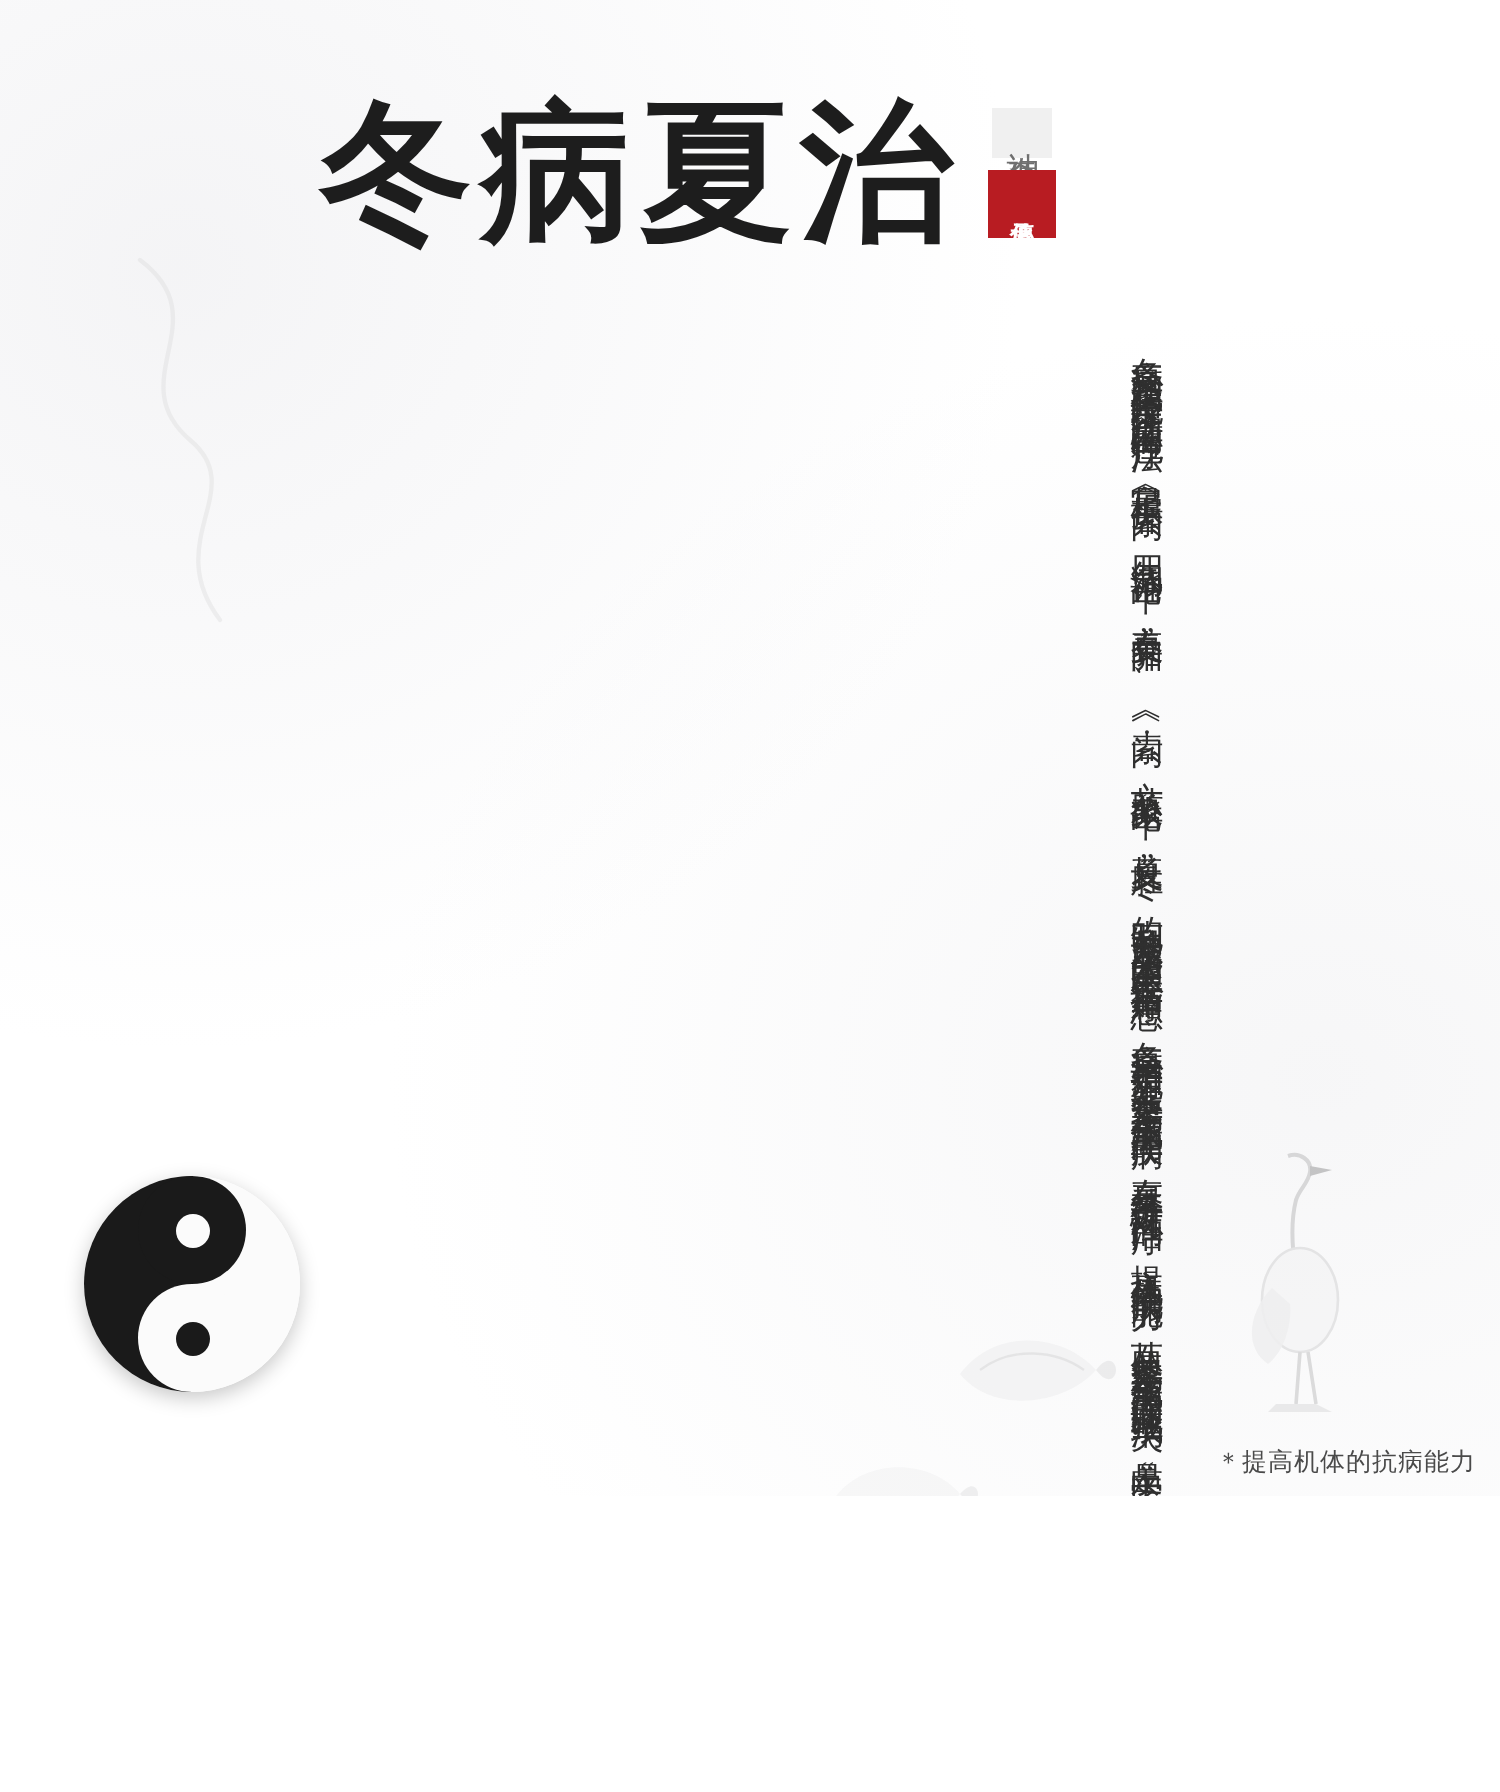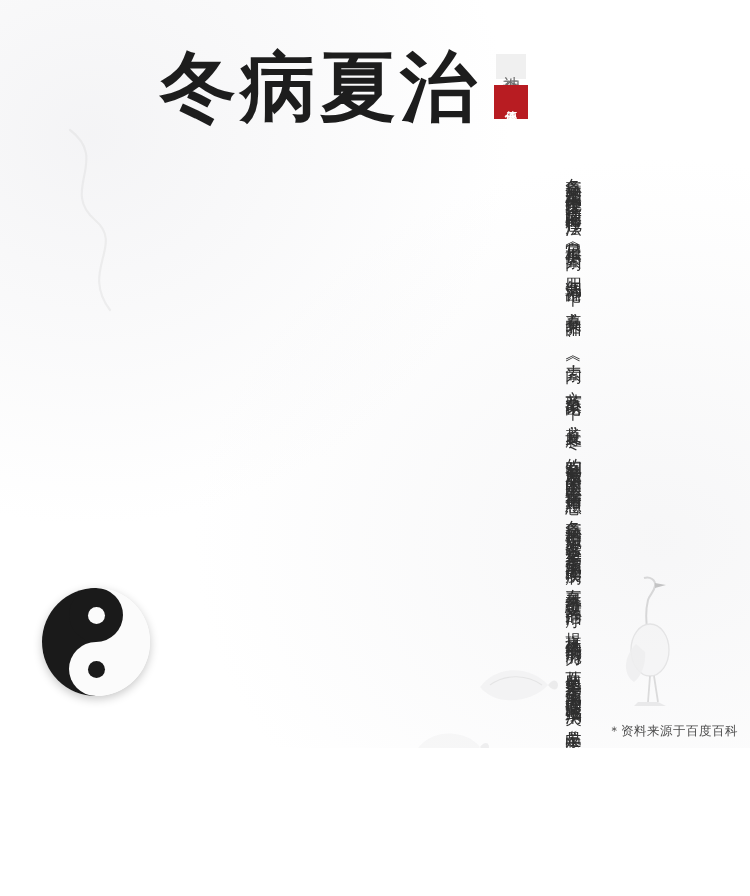--- a/index.html
+++ b/index.html
@@ -235,15 +235,15 @@
 
   <svg class="crane" viewBox="0 0 90 140">
     <path d="M44 8 C 50 6, 56 10, 55 16 C 54 22, 50 24, 48 30 C 45 42, 46 54, 48 66" fill="none" stroke="#bdbdbe" stroke-width="2"></path>
     <path d="M55 13 L 66 15 L 55 18 Z" fill="#9a9a9b"></path>
     <ellipse cx="50" cy="80" rx="19" ry="26" fill="#f2f2f3" stroke="#d3d3d4" stroke-width="1.3"></ellipse>
     <path d="M36 74 C 24 86, 22 104, 34 112 C 42 106, 46 92, 45 82 Z" fill="#e7e7e8" opacity="0.9"></path>
     <path d="M50 106 L 48 132 M54 106 L 58 132" stroke="#c2c2c3" stroke-width="1.8" fill="none"></path>
     <path d="M38 132 L 58 132 L 66 136 L 34 136 Z" fill="#dcdcdd"></path>
   </svg>
 
-  <div class="footnote">＊资料来源于百度百科</div>
+  <div class="footnote">＊提高机体的抗病能力</div>
 
 </div>
 
 </body></html>

